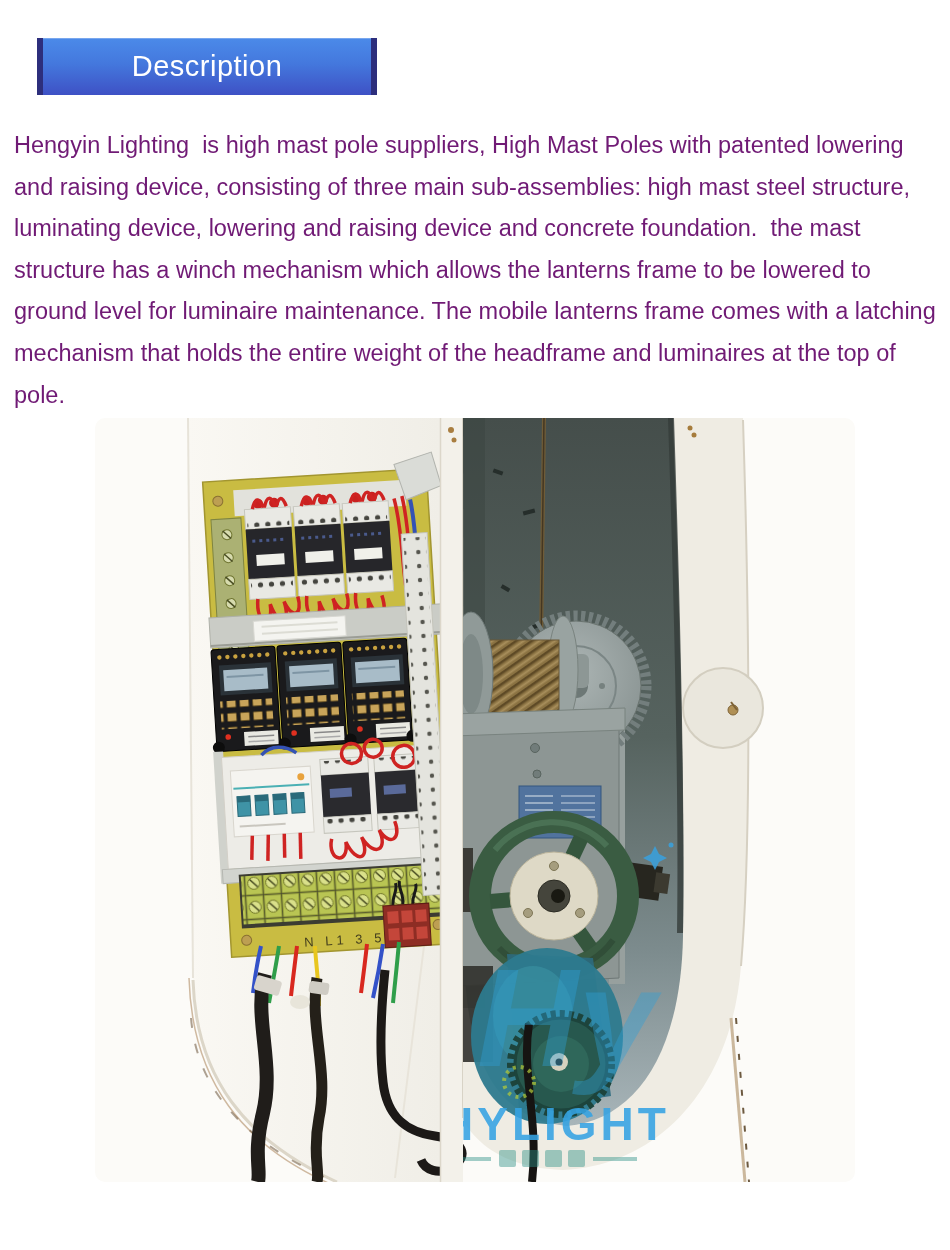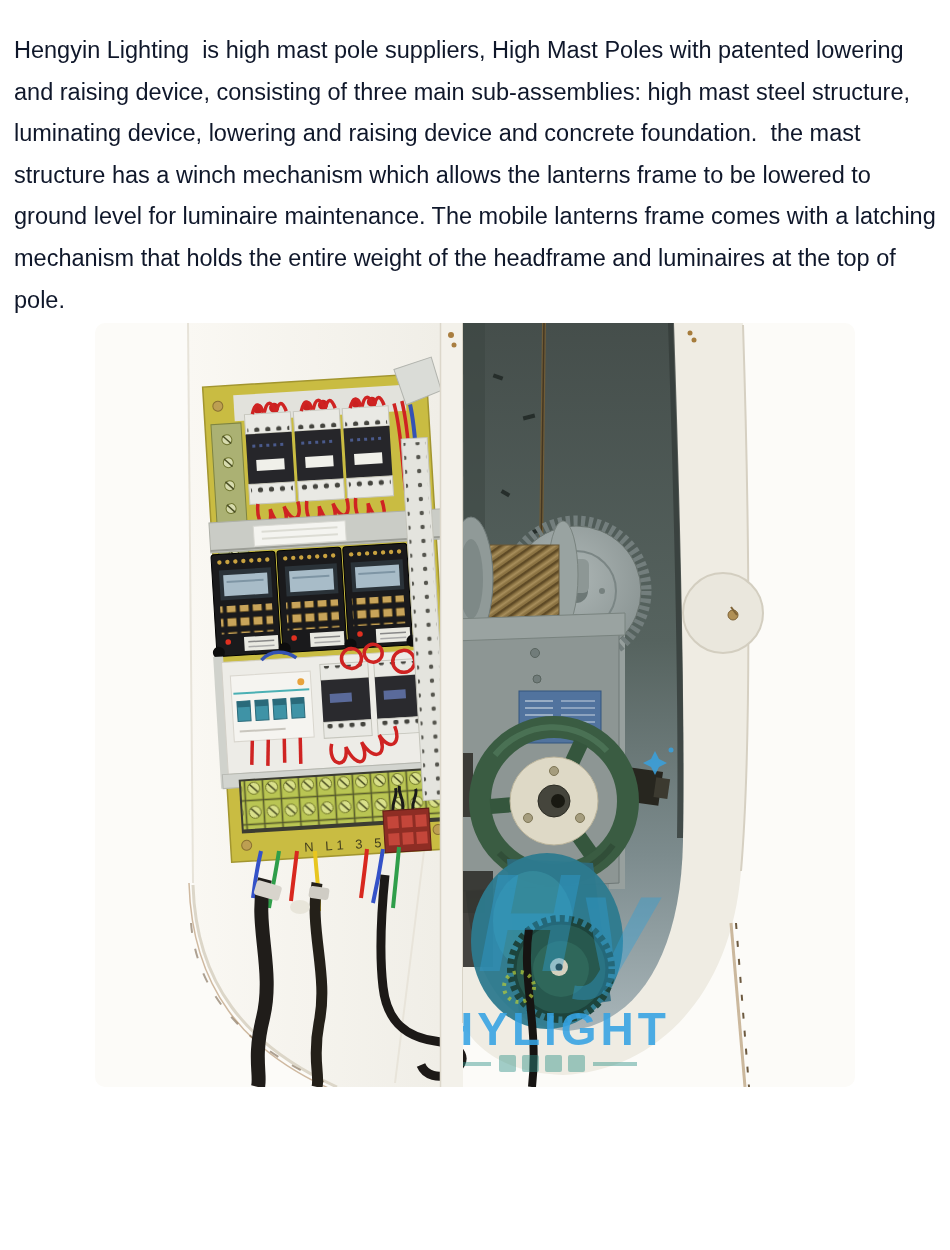--- a/index.html
+++ b/index.html
@@ -7,31 +7,34 @@
   .banner{
     width:328px;height:57px;margin:38px 0 0 37px;
     background:linear-gradient(180deg,#4b8ae9 0%,#4478dd 45%,#3e51c5 100%);
     border-left:6px solid #2d2e7c;border-right:6px solid #2d2e7c;
     display:flex;align-items:center;justify-content:center;
     box-shadow:inset 0 1px 0 rgba(255,255,255,.25);
   }
   .banner span{color:#ffffff;font-size:29px;letter-spacing:.5px;}
   .desc{
     margin:30px 14px 0 14px;width:925px;
-    font-size:23.5px;line-height:41.6px;color:#0f172a;
+    font-size:23.5px;line-height:41.6px;color:#701a75;
     white-space:pre-wrap;
   }
   .photo{width:760px;height:764px;margin:2px 0 0 95px;position:relative;}
   .photo svg{display:block;}
 </style>
 </head>
 <body>
 
 <div>
 
+  <div class="banner">
+    <span>Description</span>
+  </div>
 
   <p class="desc">Hengyin Lighting  is high mast pole suppliers, High Mast Poles with patented lowering and raising device, consisting of three main sub-assemblies: high mast steel structure, luminating device, lowering and raising device and concrete foundation.  the mast structure has a winch mechanism which allows the lanterns frame to be lowered to ground level for luminaire maintenance. The mobile lanterns frame comes with a latching mechanism that holds the entire weight of the headframe and luminaires at the top of pole.</p>
 
   <div class="photo">
     <svg width="760" height="764" viewBox="0 0 760 764" xmlns="http://www.w3.org/2000/svg">
       <defs>
         <linearGradient id="gDoor" x1="0" y1="0" x2="1" y2="0">
           <stop offset="0" stop-color="#faf8f3"></stop>
             <stop offset="1" stop-color="#f0eee7"></stop>
         </linearGradient>

